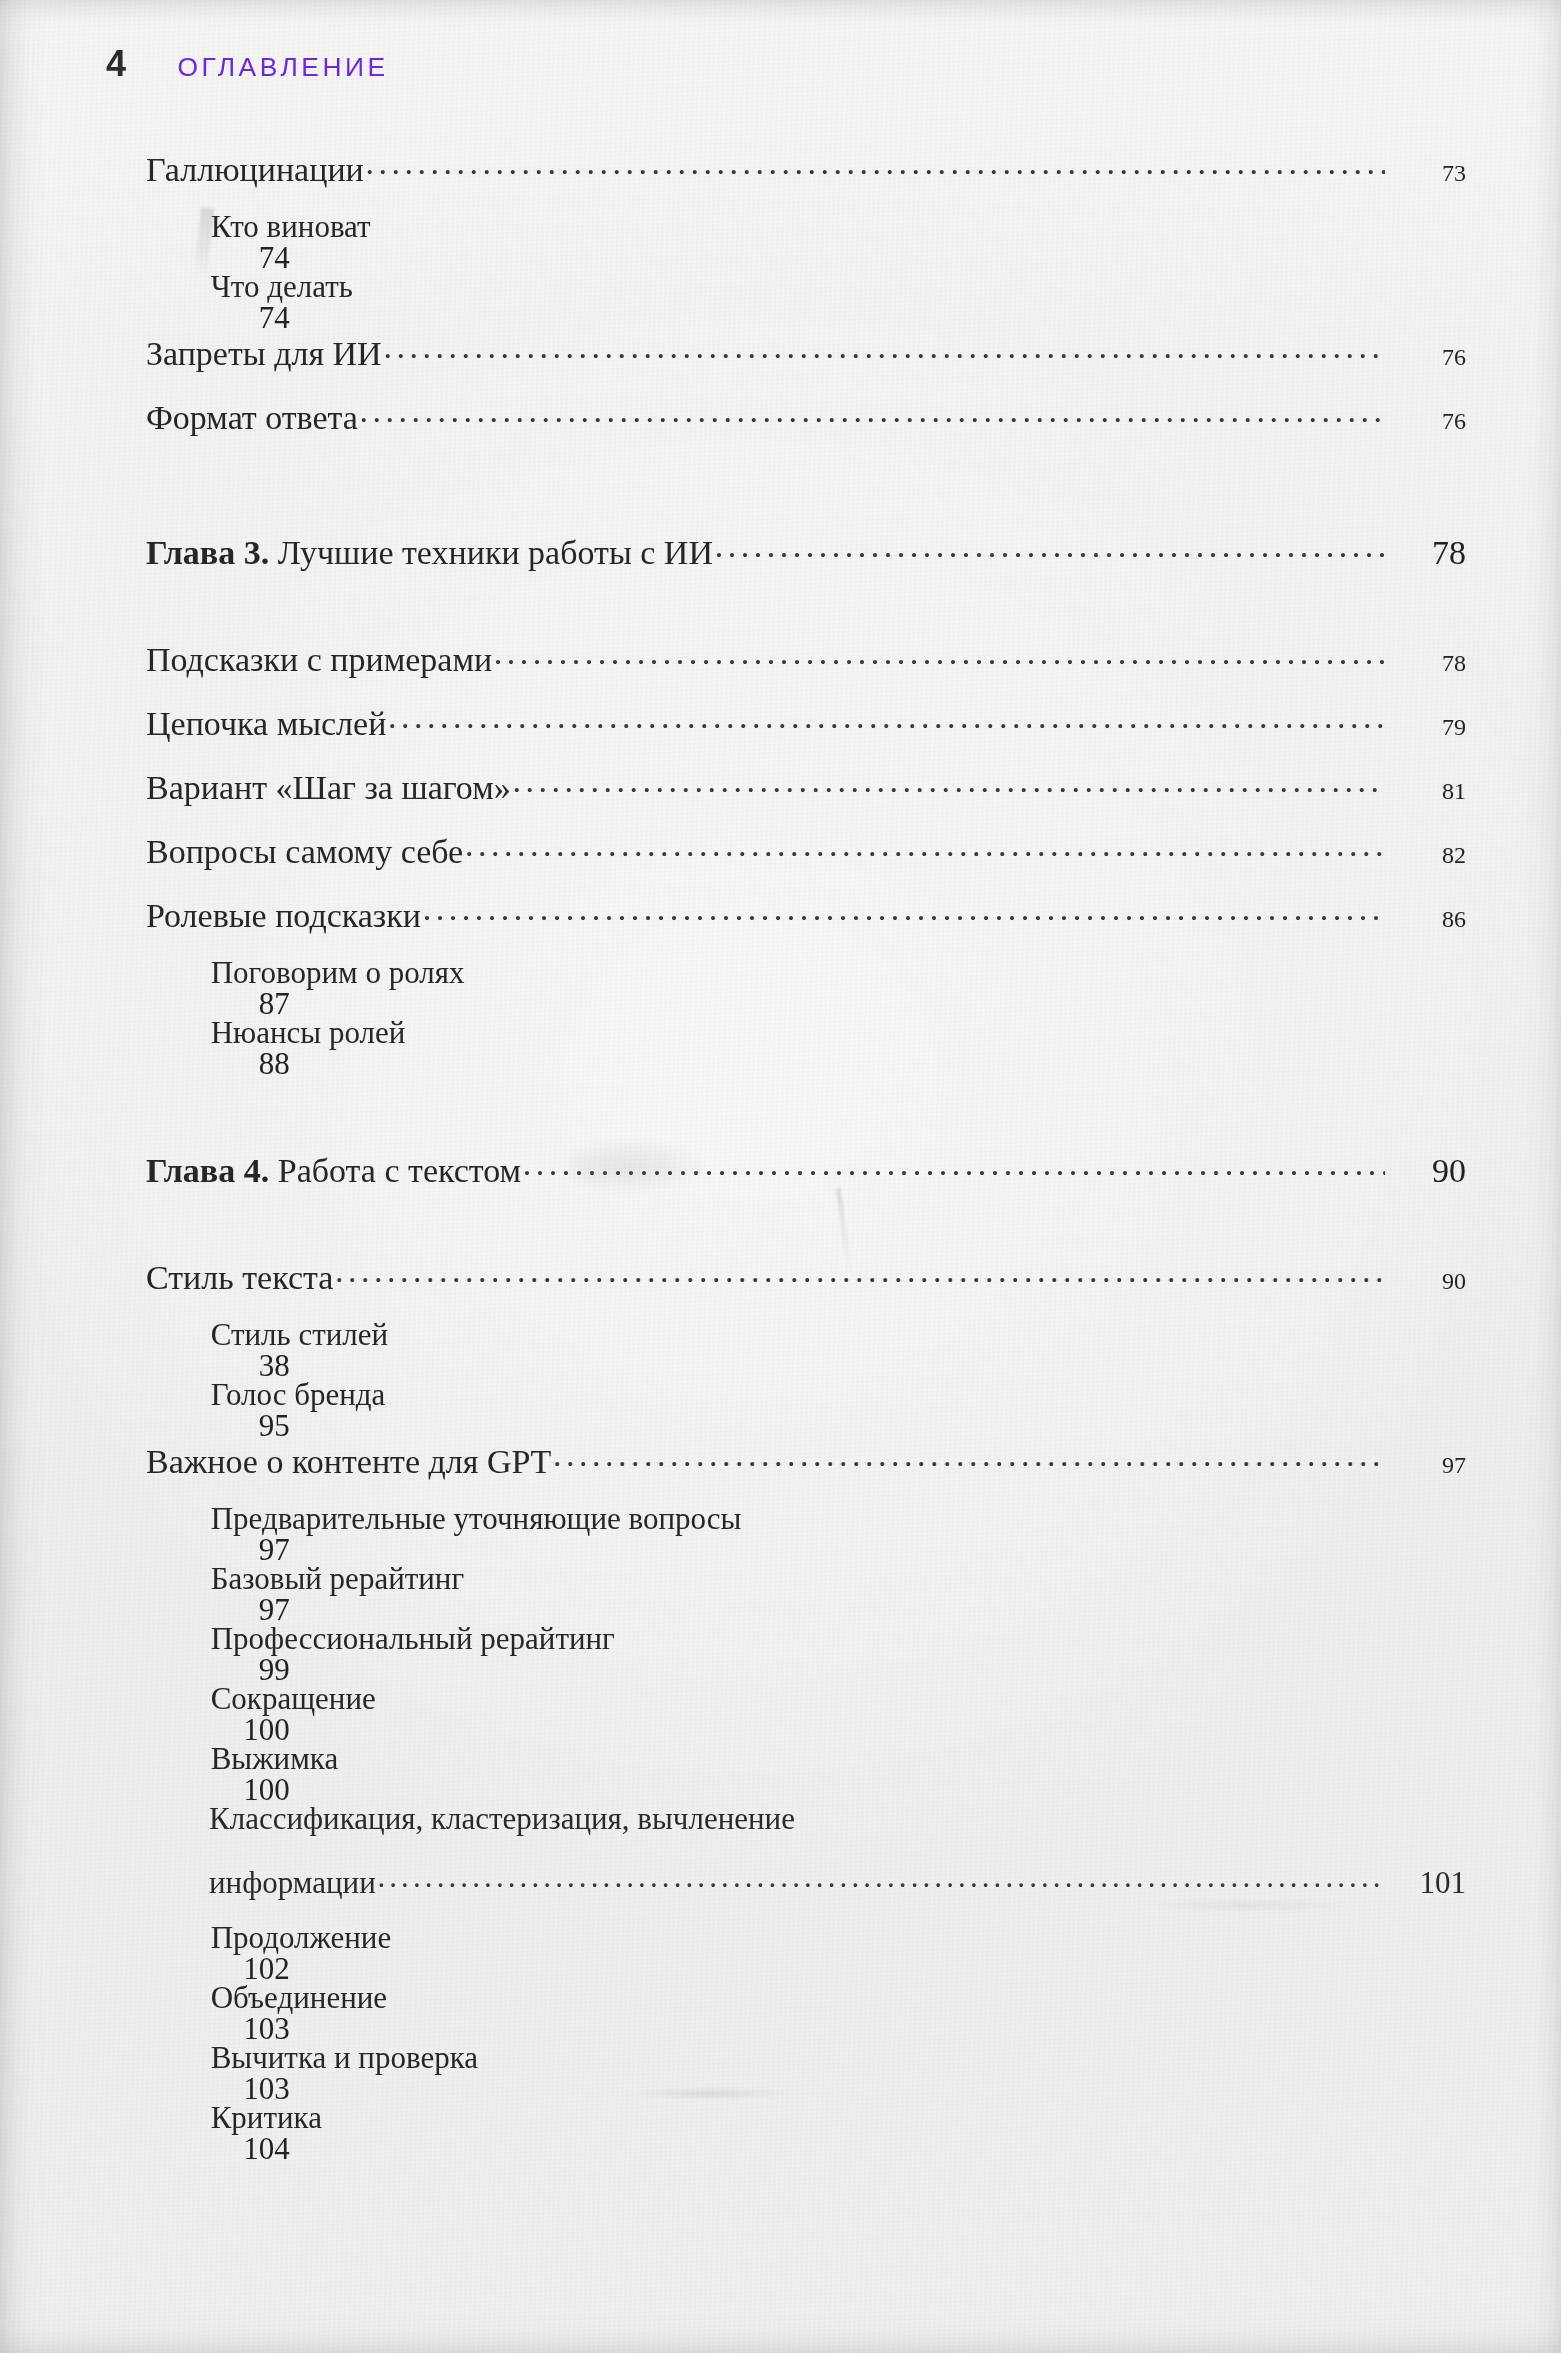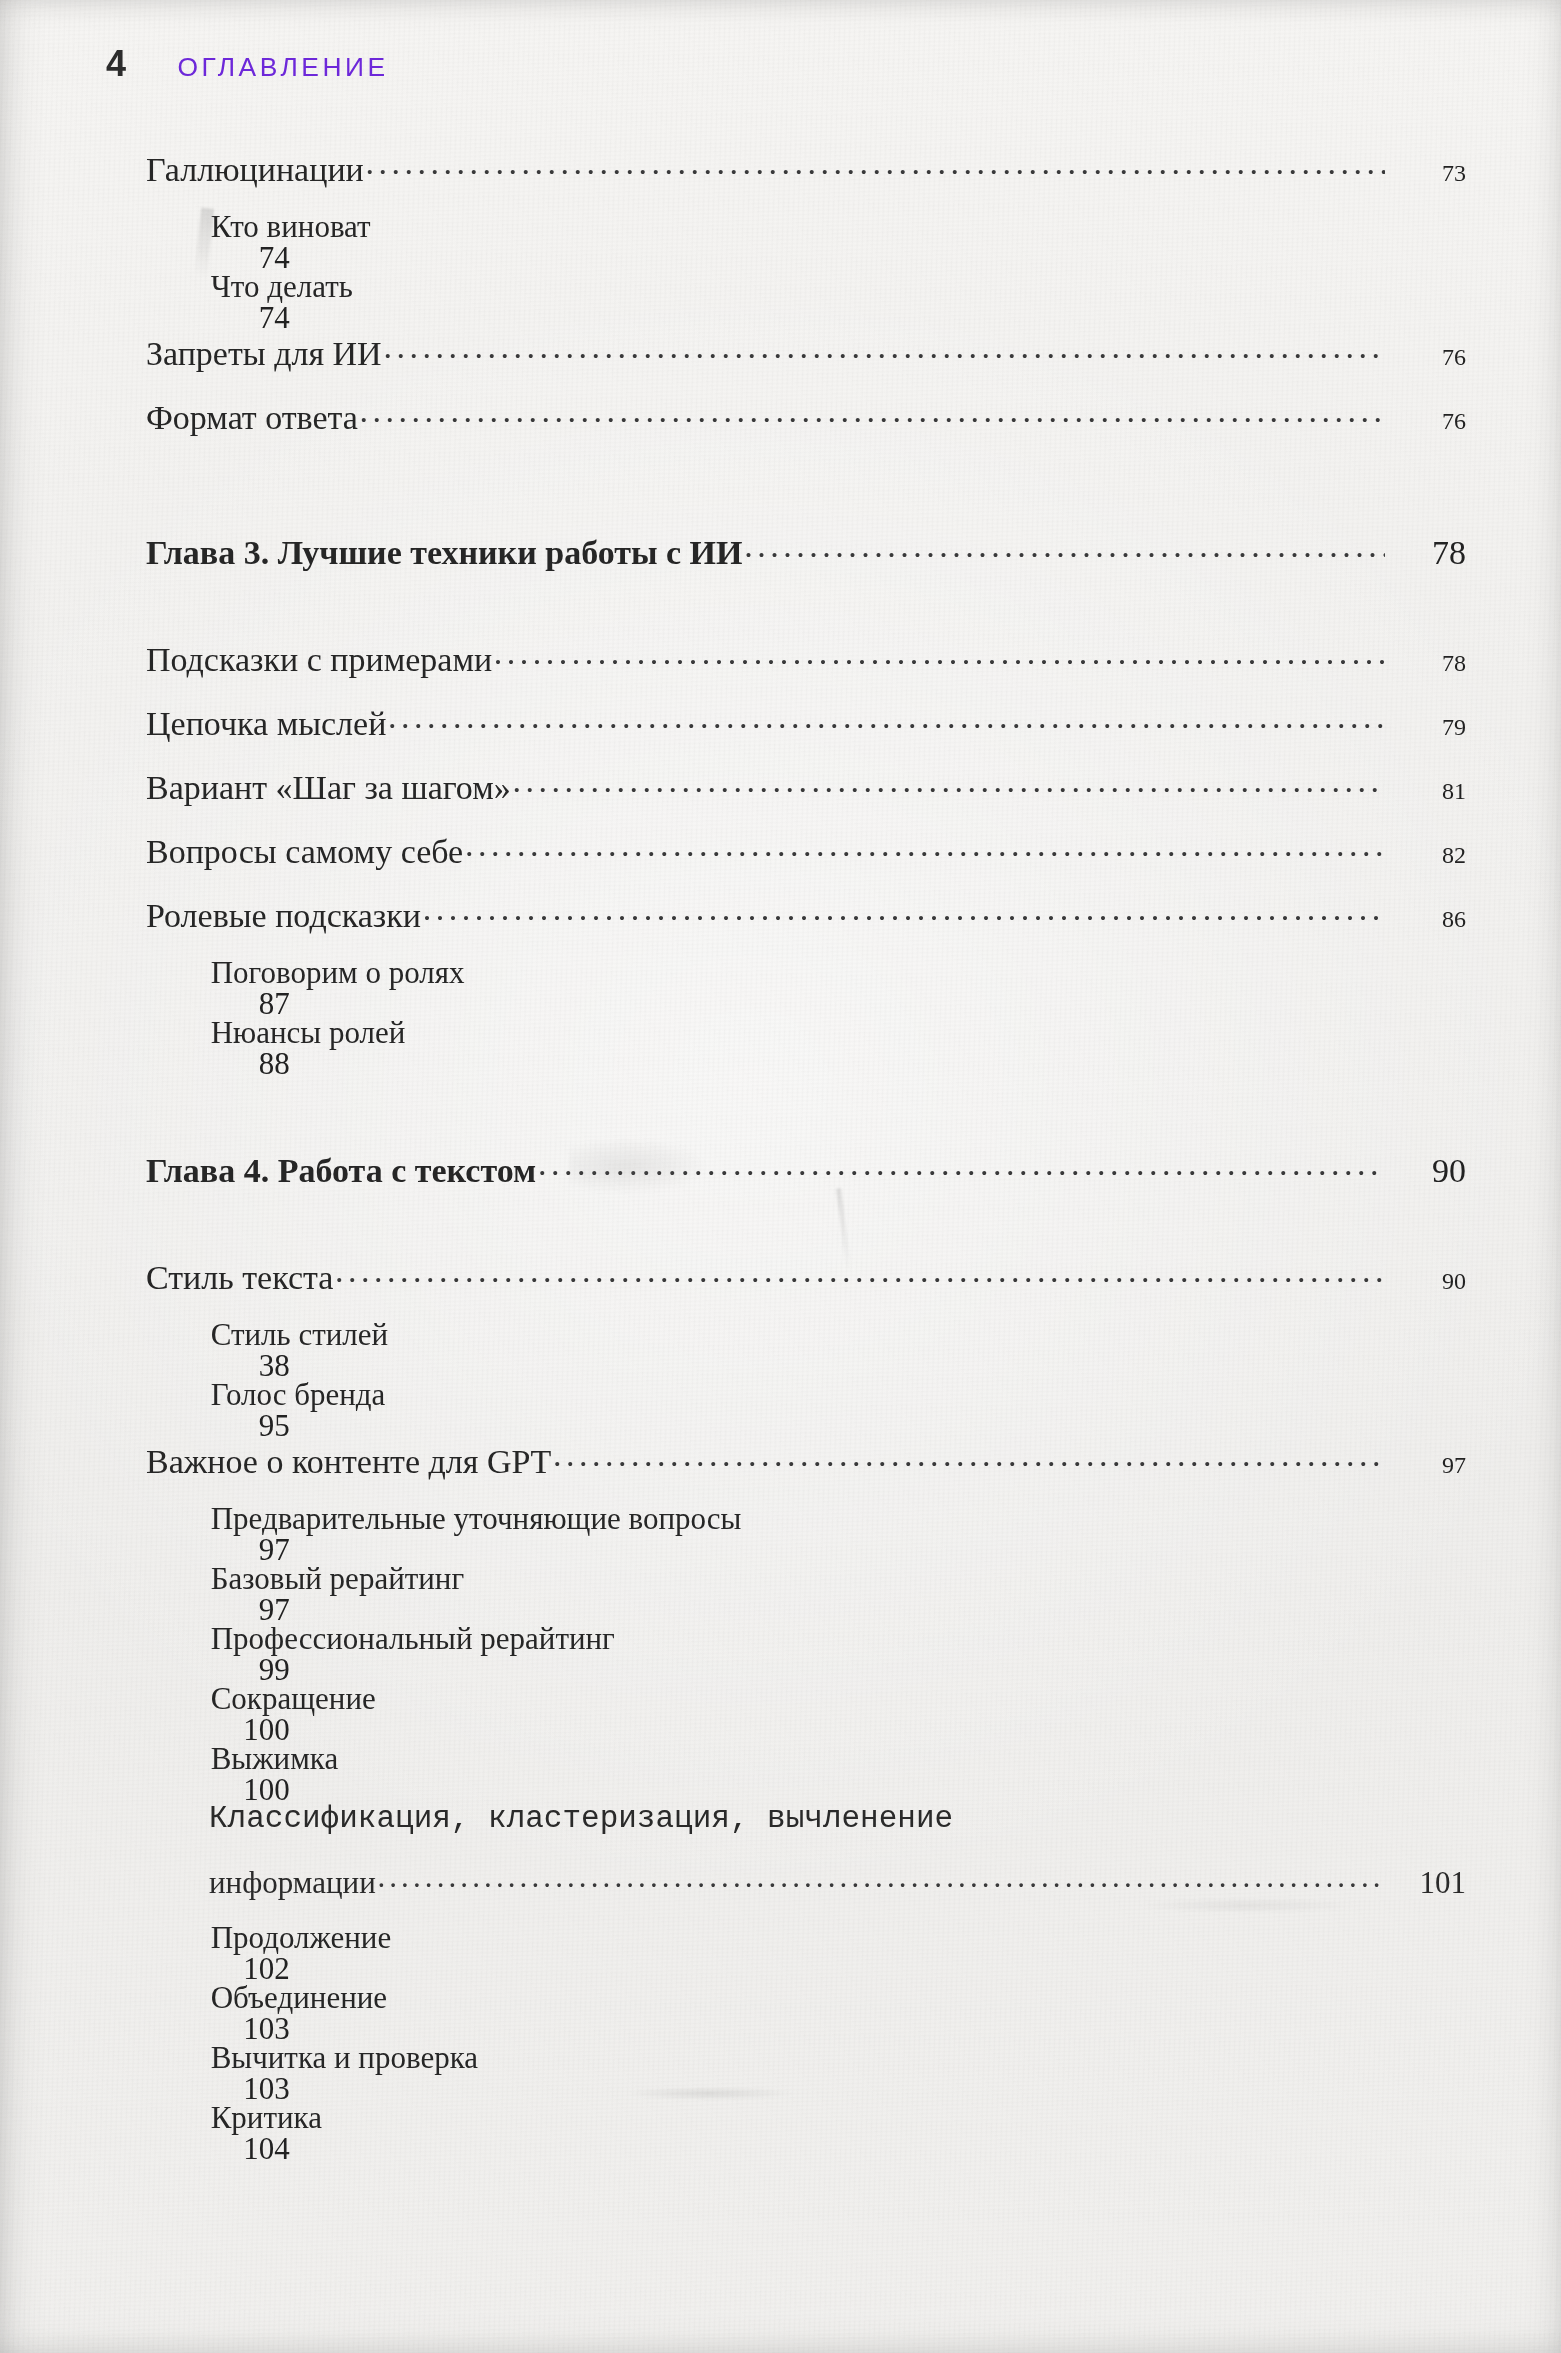--- a/index.html
+++ b/index.html
@@ -145,34 +145,33 @@
     height: 66px;
     padding-left: 0;
   }
   .chapter .pageno { width: 79px; font-size: 34px; }
   .chapter .leader::before { letter-spacing: 4.5px; font-size: 34px; }
   .chapter .label .chapnum {
     font-weight: 700;
     letter-spacing: 0px;
   }
   .chapter .label .chaptitle {
-    font-weight: 700;
+    font-weight: 400;
   }
 
   
   .entry-wrap {
     padding-left: 63px;
     font-size: 31px;
     line-height: 1.0;
   }
   .entry-wrap .line-first {
     display: block;
     height: 59px;
     white-space: nowrap;
-    font-family: Liberation Mono, monospace;
   }
   .entry-wrap .line-second {
     display: flex;
     align-items: baseline;
     height: 60px;
     margin-left: -63px;
     padding-left: 63px;
     box-sizing: content-box;
   }
   .entry-wrap .line-second .label { white-space: nowrap; flex: 0 0 auto; }

